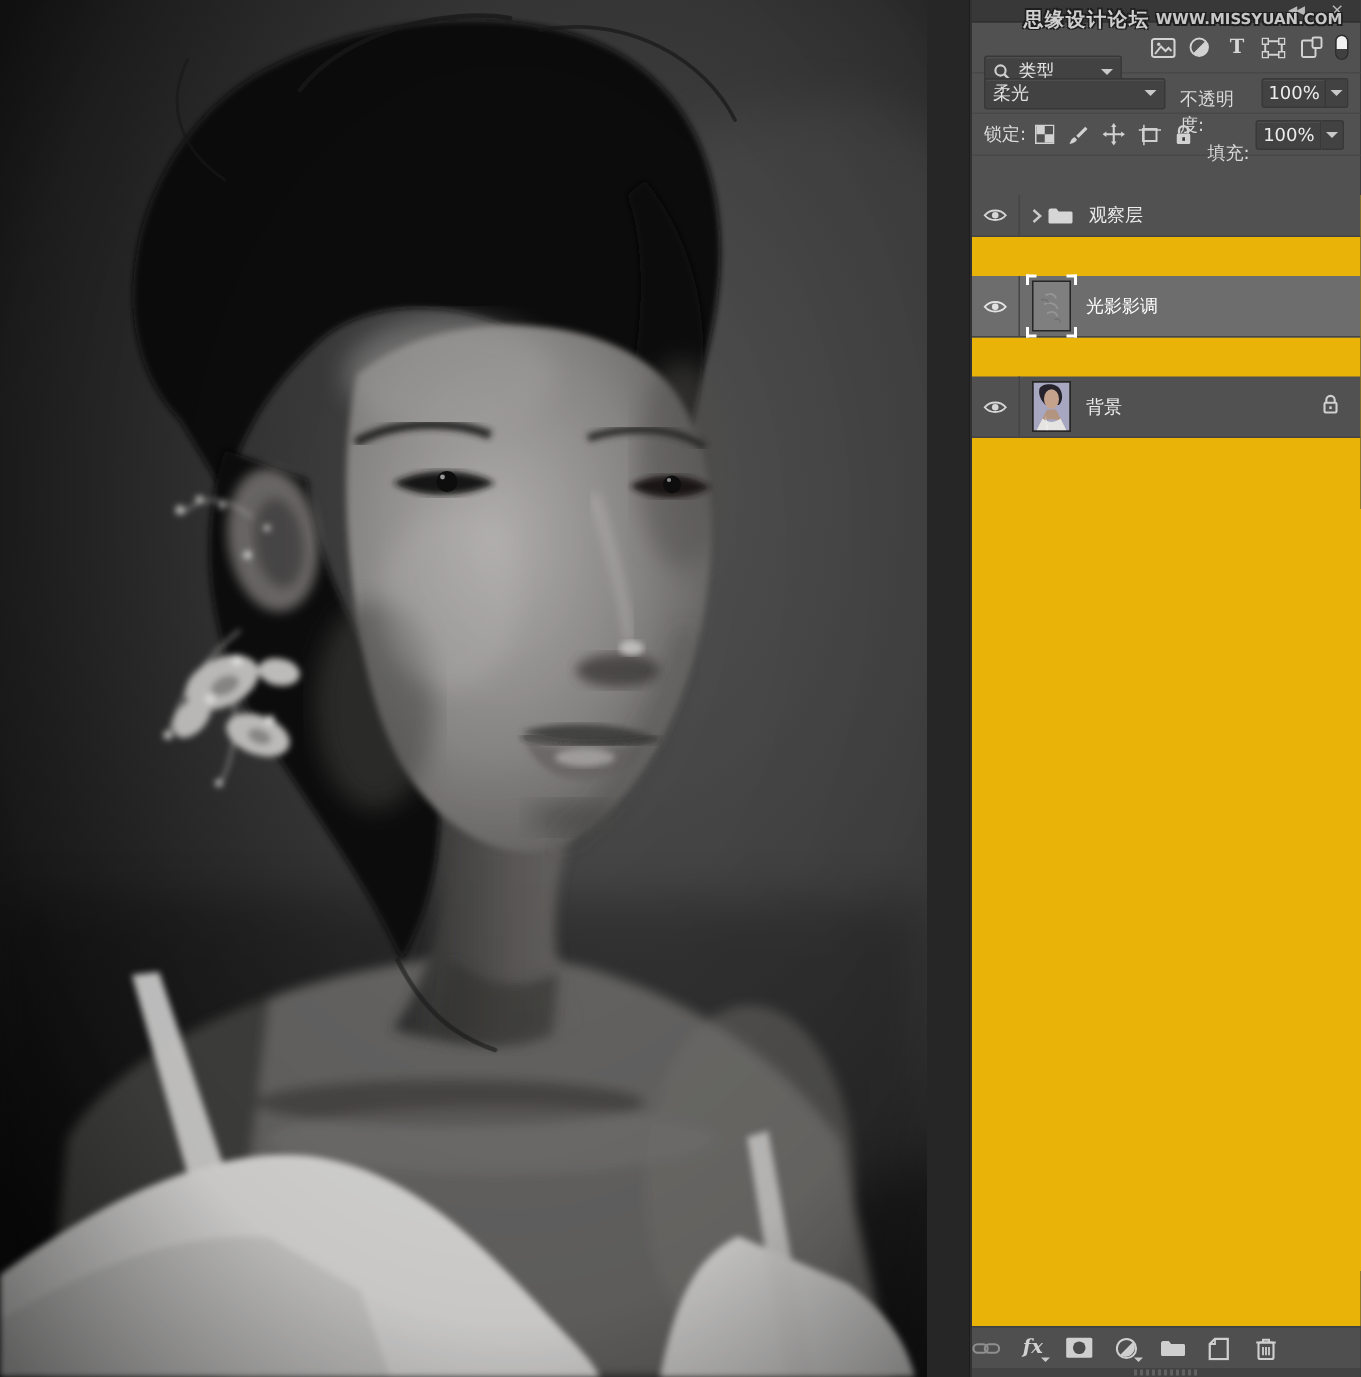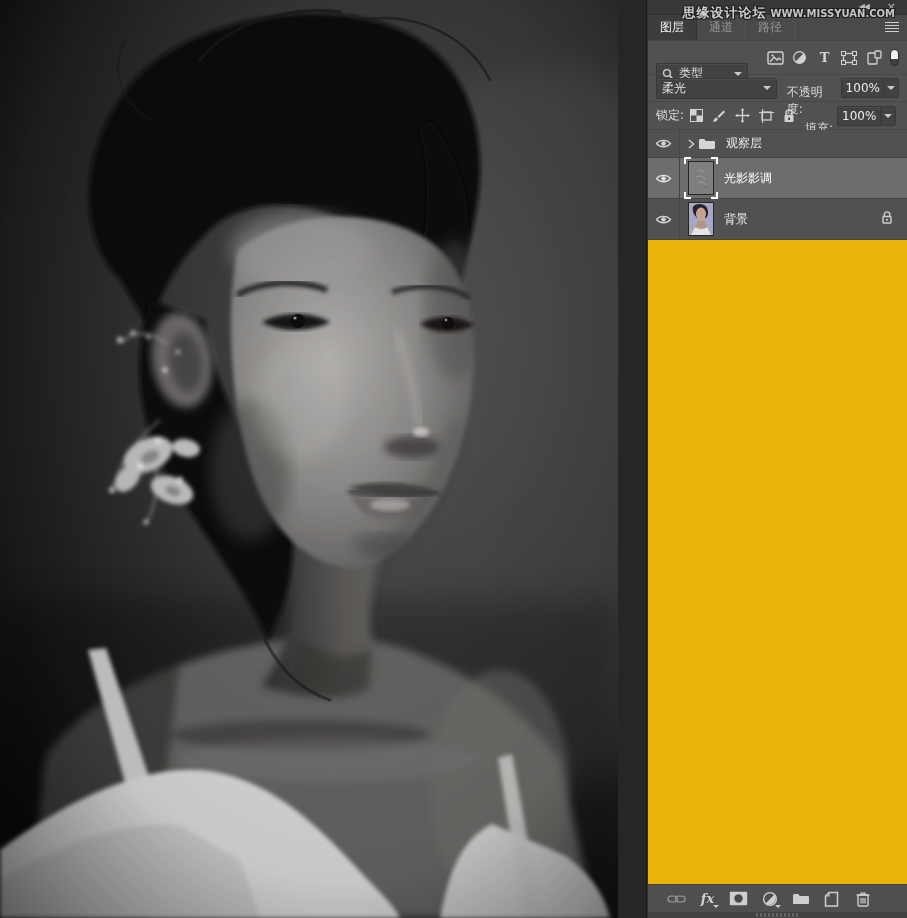--- a/index.html
+++ b/index.html
@@ -47,37 +47,37 @@
   .valbox{height:20px;background:#424242;border:1px solid #383838;border-radius:2px 0 0 2px;display:flex;align-items:center;justify-content:center;padding:0 4px;min-width:38px;color:#ececec;margin-left:4px;box-shadow:inset 0 1px 0 rgba(255,255,255,.06);}
   .valbtn{height:20px;width:15px;background:#424242;border:1px solid #383838;border-left:none;border-radius:0 2px 2px 0;display:flex;align-items:center;justify-content:center;}
   .valbtn .caret{margin:0;}
 
   .lock-icons{display:flex;align-items:center;gap:9px;margin-left:6px;}
 
   
   .list{position:absolute;top:130px;bottom:34px;left:0;right:0;background:#eab308;overflow:hidden;}
   .lrow{display:flex;align-items:center;background:#515151;border-bottom:1px solid #454545;position:relative;}
   .lrow.group{height:28px;}
-  .lrow.thumbrow{height:41px;}
+  .lrow.thumbrow{height:41px;margin-top:26px;}
   .lrow.selected{background:#6d6d6d;}
   .eyecell{width:32px;align-self:stretch;border-right:1px solid #454545;display:flex;align-items:center;justify-content:center;}
   .twirl{margin:0 2px 0 6px;display:flex;align-items:center;}
   .lname{margin-left:10px;color:#ededed;}
   .lrow.selected .lname{color:#fff;}
   .thumbwrap{position:relative;width:26px;height:34px;margin-left:8px;}
   .thumb{position:absolute;inset:0;border:1px solid #262626;overflow:hidden;}
   .corner{position:absolute;width:7px;height:7px;}
   .corner.tl{left:-4px;top:-4px;border-left:2px solid #fff;border-top:2px solid #fff;}
   .corner.tr{right:-4px;top:-4px;border-right:2px solid #fff;border-top:2px solid #fff;}
   .corner.bl{left:-4px;bottom:-4px;border-left:2px solid #fff;border-bottom:2px solid #fff;}
   .corner.br{right:-4px;bottom:-4px;border-right:2px solid #fff;border-bottom:2px solid #fff;}
   .rowlock{position:absolute;right:14px;top:50%;transform:translateY(-50%);}
 
   
-  .footer{position:absolute;left:0;right:0;bottom:6px;height:28px;border-top:1px solid #404040;background:#4f4f4f;display:flex;align-items:center;justify-content:center;gap:12px;padding-right:16px;margin-top:39px;}
+  .footer{position:absolute;left:0;right:0;bottom:6px;height:28px;border-top:1px solid #404040;background:#4f4f4f;display:flex;align-items:center;justify-content:flex-start;gap:12px;padding-right:16px;margin-top:39px;}
   .fbtn{position:relative;width:19px;height:19px;display:flex;align-items:center;justify-content:center;}
   .fx-label{font-style:italic;font-weight:bold;font-size:13px;color:#d2d2d2;font-family:"DejaVu Serif",serif;}
   .mini-caret{position:absolute;right:-2px;bottom:0px;width:0;height:0;border-left:3px solid transparent;border-right:3px solid transparent;border-top:3px solid #c9c9c9;}
   .bottombar{position:absolute;left:0;right:0;bottom:0;height:6px;background:#434343;display:flex;align-items:center;justify-content:center;}
   .grip{width:44px;height:4px;background:repeating-linear-gradient(90deg,#616161 0 2px,transparent 2px 4px);}
 </style>
 </head>
 <body>
 
 <div id="stage">
@@ -230,31 +230,20 @@
     <div class="chrome">
       <span class="ctl collapse">◀◀</span>
       <span class="ctl close">×</span>
     </div>
 
     <div class="watermark">
       <span class="wm-cn">思缘设计论坛</span>
       <span class="wm-en">WWW.MISSYUAN.COM</span>
     </div>
 
-    <div class="tabs">
-      <div class="tab active">图层</div>
-      <div class="tab">通道</div>
-      <div class="tab">路径</div>
-      <div class="panel-menu">
-          <i></i>
-          <i></i>
-          <i></i>
-          <i></i>
-        </div>
-    </div>
 
     <div class="row-strip filter-strip">
       <div class="select search-select">
         <svg width="12" height="12" viewBox="0 0 12 12">
             <circle cx="5" cy="5" r="3.4" fill="none" stroke="#cfcfcf" stroke-width="1.4"></circle>
             <line x1="7.6" y1="7.6" x2="11" y2="11" stroke="#cfcfcf" stroke-width="1.6"></line>
           </svg>
         <span class="lbl">类型</span>
         <span class="caret"></span>
       </div>

